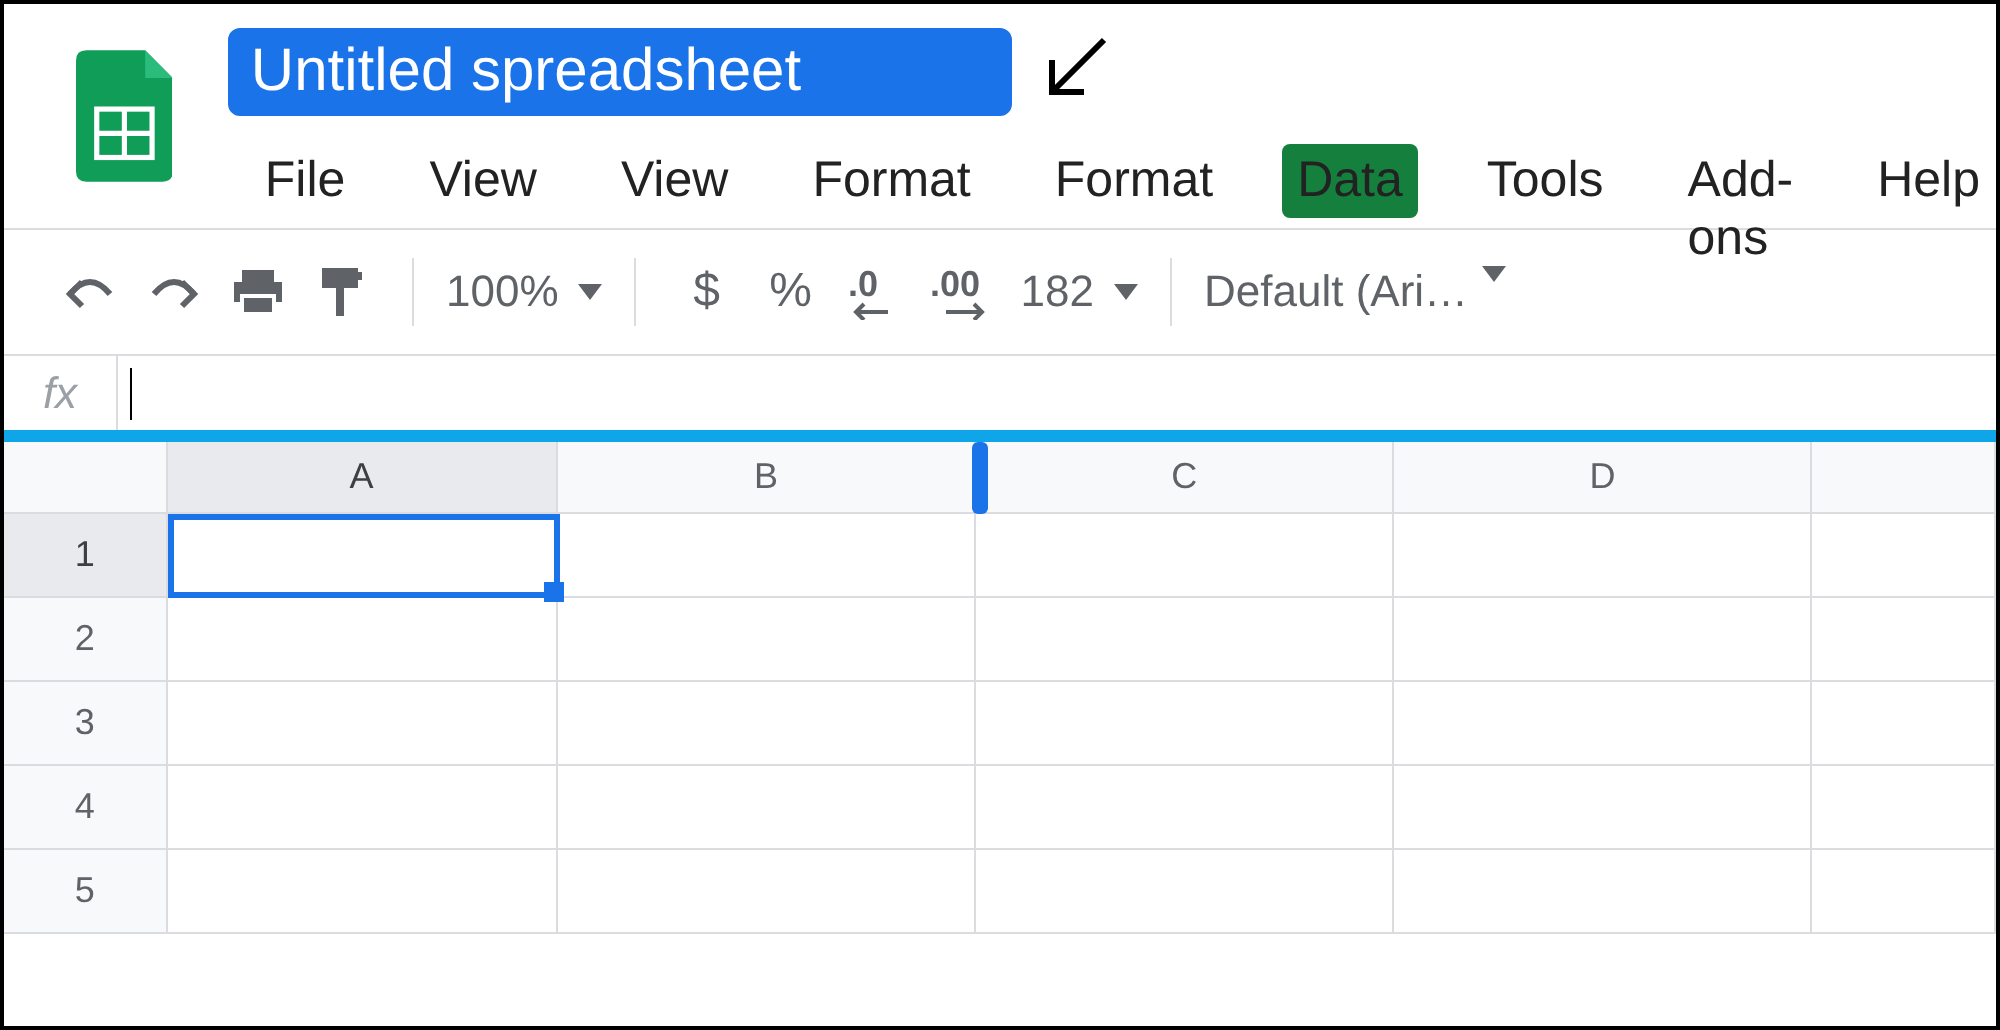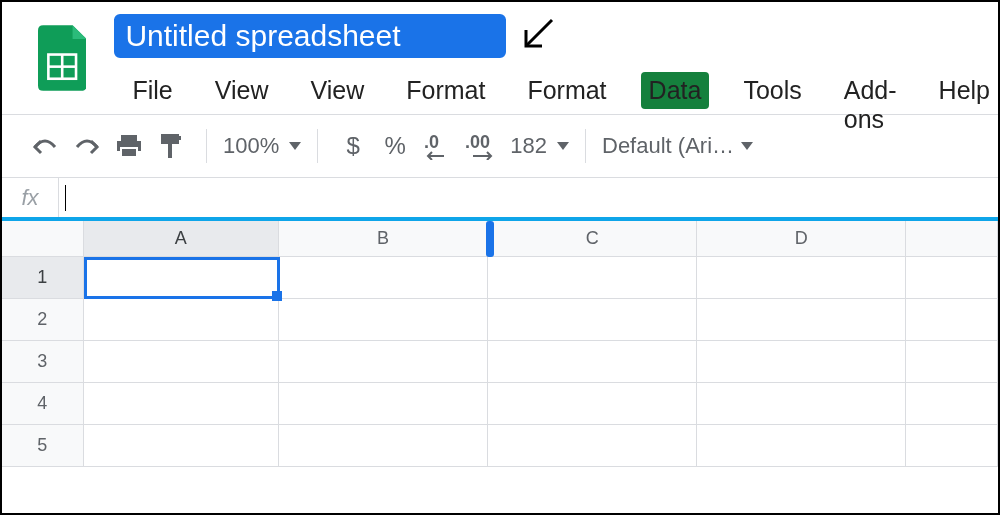--- a/index.html
+++ b/index.html
@@ -101,38 +101,37 @@
     .zoom-group {
       display: flex;
       align-items: center;
       font-size: 22px;
       color: #5f6368;
       gap: 10px;
       cursor: pointer;
     }
     .font-group {
       display: flex;
-      align-items: center;
       font-size: 22px;
       color: #5f6368;
       gap: 7px;
       cursor: pointer;
     }
     .dropdown-caret {
       width: 0; height: 0;
       border-left: 6px solid transparent;
       border-right: 6px solid transparent;
       border-top: 8px solid #5f6368;
     }
     .fx-bar {
       display: flex;
       align-items: center;
       height: 44px;
       border-top: 1px solid #dadce0;
-      border-bottom: 4px solid #0ea5e9;
+      border-bottom: 6px solid #0ea5e9;
     }
     .fx-label {
       width: 56px;
       font-style: italic;
       font-size: 22px;
       color: #9aa0a6;
       text-align: center;
     }
     .fx-sep {
       width: 1px;

